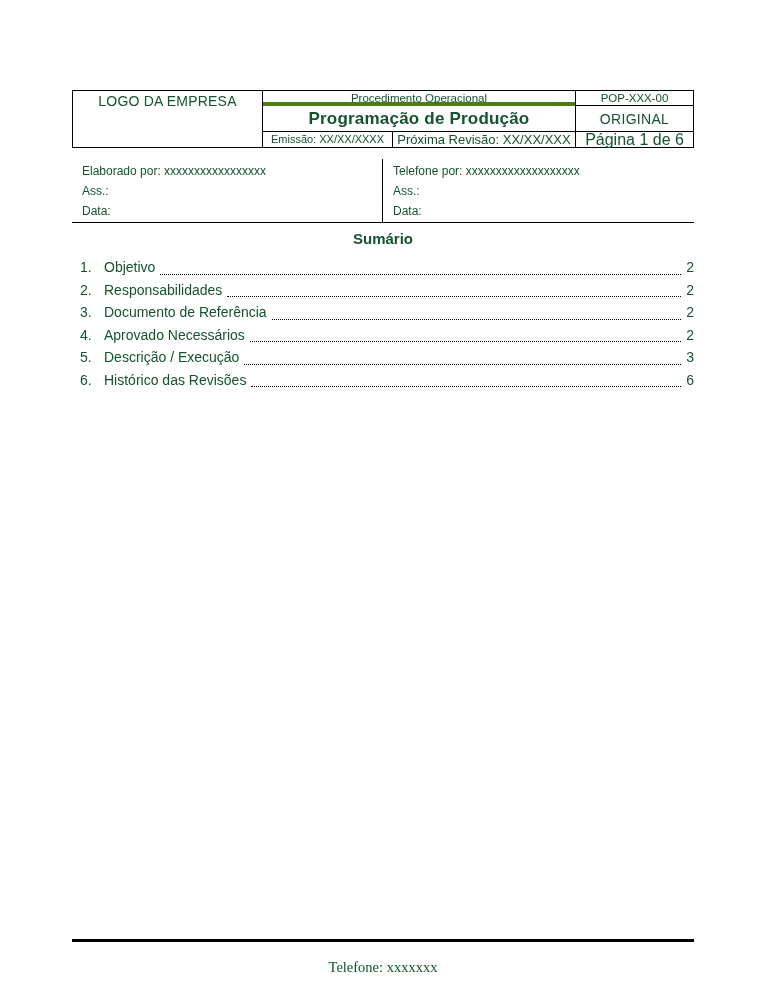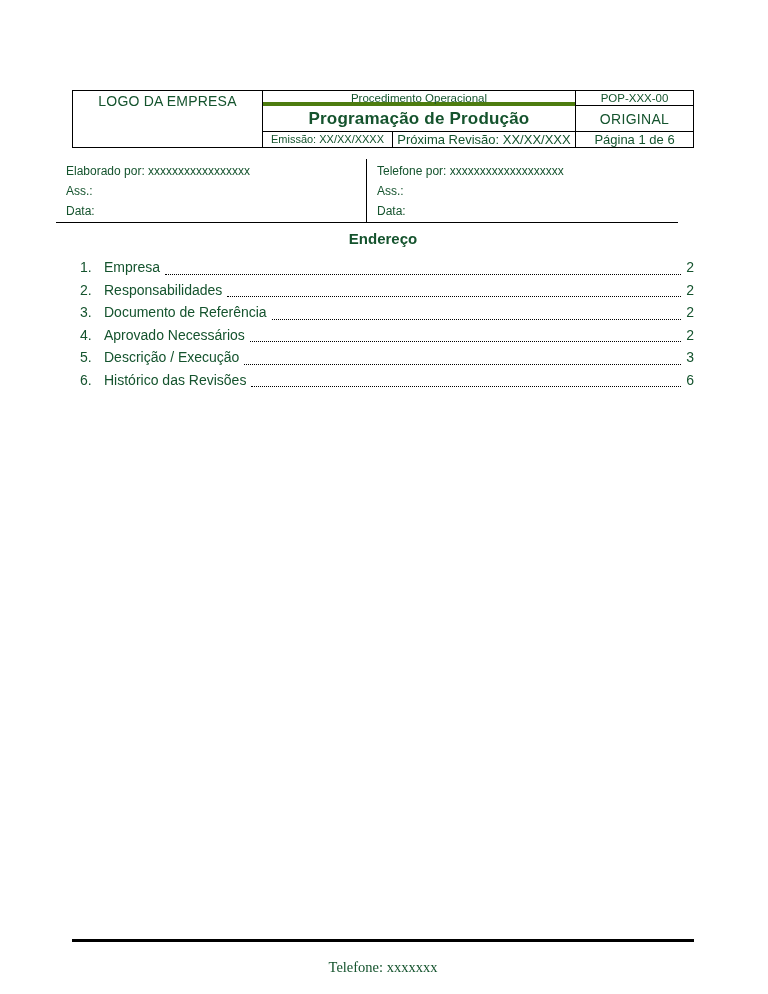--- a/index.html
+++ b/index.html
@@ -88,30 +88,30 @@
     display: flex;
     align-items: center;
     justify-content: center;
     font-size: 14px;
     font-weight: normal;
     letter-spacing: 0.3px;
   }
   .ht-page {
     height: 16px;
     border-top: 1px solid #000;
-    font-size: 13px;
+    font-size: 16px;
     text-align: center;
     line-height: 15px;
     box-sizing: border-box;
   }
 
   
   .approval-block {
     position: absolute;
-    top: 111px; left: 56px;
+    top: 111px; left: 72px;
     width: 622px;
     border-bottom: 1px solid #000;
     display: flex;
     box-sizing: border-box;
     font-size: 12px;
   }
   .approval-col {
     width: 311px;
     box-sizing: border-box;
     padding: 2px 0 1px 10px;
@@ -208,25 +208,25 @@
       <div class="approval-row">Data:</div>
     </div>
     <div class="approval-col right">
       <div class="approval-row">Telefone por: xxxxxxxxxxxxxxxxxxx</div>
       <div class="approval-row">Ass.:</div>
       <div class="approval-row">Data:</div>
     </div>
   </div>
 
   <div class="toc-section">
-    <div class="toc-heading">Endereço</div>
+    <div class="toc-heading">Sumário</div>
 
     <div class="toc-row">
       <span class="toc-num">1.</span>
-      <span class="toc-label">Empresa</span>
+      <span class="toc-label">Objetivo</span>
       <span class="toc-dots"></span>
       <span class="toc-page">2</span>
     </div>
     <div class="toc-row">
       <span class="toc-num">2.</span>
       <span class="toc-label">Responsabilidades</span>
       <span class="toc-dots"></span>
       <span class="toc-page">2</span>
     </div>
     <div class="toc-row">

